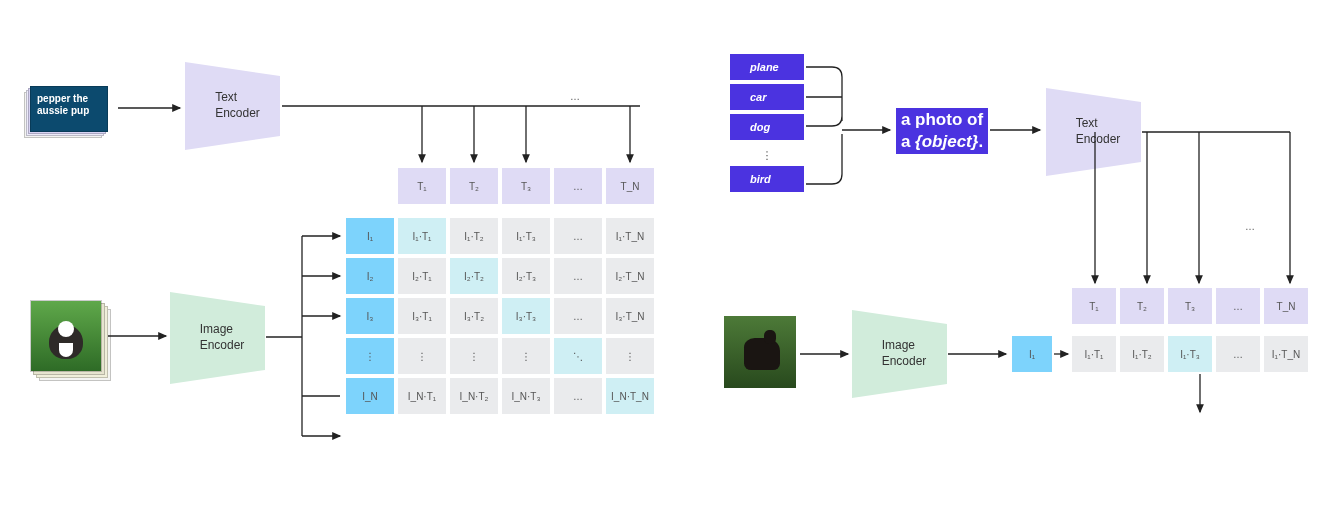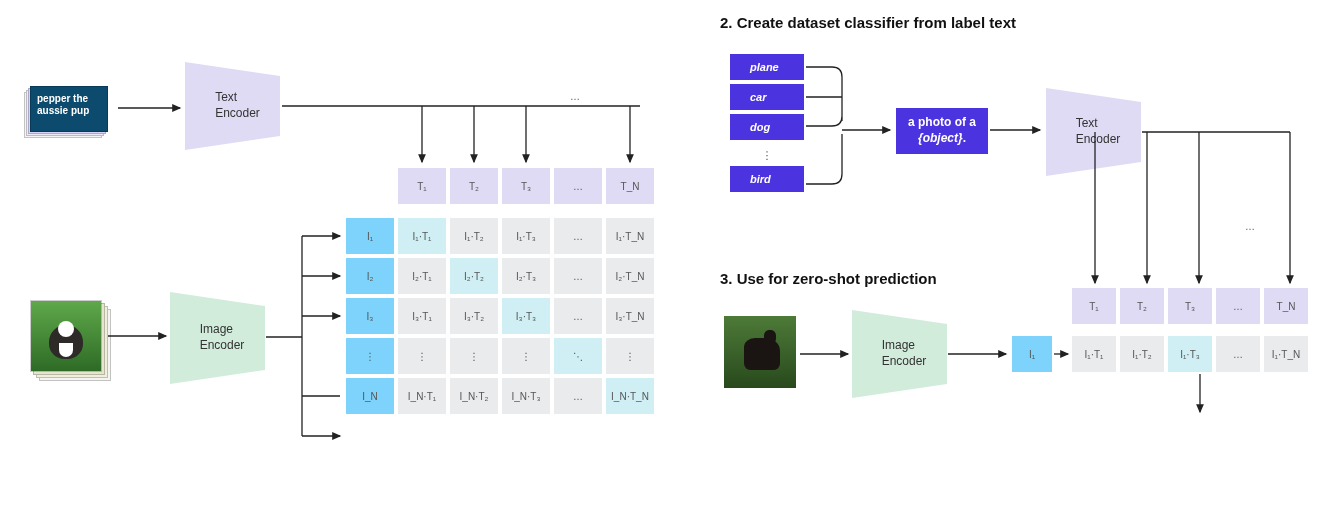--- a/index.html
+++ b/index.html
@@ -18,21 +18,21 @@
   .stack .card{position:absolute;width:78px;height:46px;border:1px solid rgba(0,0,0,.2)}
   .stack .front{background:#0c4a6e;color:#fff;font-weight:700;font-size:10px;padding:6px;line-height:1.2}
   .photo{width:72px;height:72px;position:relative;overflow:hidden}
   .grass{position:absolute;inset:0;background:linear-gradient(#5fa84a,#2e6b26)}
   .pup{position:absolute;width:34px;height:34px;background:#2e2a28;border-radius:50% 50% 45% 45%;left:18px;top:24px}
   .pupw{position:absolute;width:14px;height:14px;background:#fff;border-radius:0 0 50% 50%;left:28px;top:42px}
   .headf{position:absolute;width:16px;height:16px;background:#fff;border-radius:50%;left:27px;top:20px}
   .encoder{display:flex;align-items:center;justify-content:center;font-size:12px;color:#333;text-align:left;line-height:1.3}
   .label-box{background:#4b33e0;color:#fff;font-weight:700;font-style:italic;font-size:11px;display:flex;align-items:center;padding-left:20px;height:26px;width:74px;margin-bottom:4px}
   .label-plain{font-style:normal}
-  .prompt{background:#4b33e0;color:#fff;font-size:12px;font-weight:600;display:flex;align-items:center;justify-content:center;text-align:center;line-height:1.3;width:92px;height:46px}
+  .prompt{background:#4b33e0;color:#fff;font-size:17px;font-weight:600;display:flex;align-items:center;justify-content:center;text-align:center;line-height:1.3;width:92px;height:46px}
   .prompt i{font-style:italic;font-weight:700}
   svg{overflow:visible}
 </style>
 </head>
 <body>
 
 <div id="stage">
 
 
   <div class="stack abs" style="left:30px;top:86px">
@@ -135,21 +135,20 @@
 
     <line x1="266" y1="337" x2="302" y2="337" stroke="#222" stroke-width="1.3"></line>
     <line x1="302" y1="236" x2="302" y2="436" stroke="#222" stroke-width="1.3"></line>
     <line x1="302" y1="236" x2="340" y2="236" stroke="#222" stroke-width="1.3" marker-end="url(#ah)"></line>
     <line x1="302" y1="276" x2="340" y2="276" stroke="#222" stroke-width="1.3" marker-end="url(#ah)"></line>
     <line x1="302" y1="316" x2="340" y2="316" stroke="#222" stroke-width="1.3" marker-end="url(#ah)"></line>
     <line x1="302" y1="396" x2="340" y2="396" stroke="#222" stroke-width="1.3"></line>
     <line x1="302" y1="436" x2="340" y2="436" stroke="#222" stroke-width="1.3" marker-end="url(#ah)"></line>
   </svg>
 
-  <div class="abs title" style="left:720px;top:14px">2. Create dataset classifier from label text</div>
 
   <div class="abs" style="left:730px;top:54px">
     <div class="label-box">plane</div>
     <div class="label-box">car</div>
     <div class="label-box">dog</div>
     <div class="label-plain" style="height:22px;display:flex;align-items:center;justify-content:center;color:#555;font-size:11px">⋮</div>
     <div class="label-box">bird</div>
   </div>
 
   <div class="abs prompt" style="left:896px;top:108px">
@@ -175,21 +174,20 @@
     <line x1="290" y1="90" x2="340" y2="90" stroke="#222" stroke-width="1.3" marker-end="url(#ah2)"></line>
 
     <line x1="442" y1="92" x2="590" y2="92" stroke="#222" stroke-width="1.3"></line>
     <line x1="395" y1="92" x2="395" y2="243" stroke="#222" stroke-width="1.3" marker-end="url(#ah2)"></line>
     <line x1="447" y1="92" x2="447" y2="243" stroke="#222" stroke-width="1.3" marker-end="url(#ah2)"></line>
     <line x1="499" y1="92" x2="499" y2="243" stroke="#222" stroke-width="1.3" marker-end="url(#ah2)"></line>
     <text x="545" y="190" font-size="10" fill="#555">…</text>
     <line x1="590" y1="92" x2="590" y2="243" stroke="#222" stroke-width="1.3" marker-end="url(#ah2)"></line>
   </svg>
 
-  <div class="abs title" style="left:720px;top:270px">3. Use for zero-shot prediction</div>
 
   <div class="abs" style="left:724px;top:316px">
     <div class="photo" style="position:relative">
         <div class="grass" style="background:linear-gradient(#4d7a38,#28491d)"></div>
       <div style="position:absolute;left:20px;top:22px;width:36px;height:32px;background:#1a1512;border-radius:30% 40% 20% 20%"></div>
       <div style="position:absolute;left:40px;top:14px;width:12px;height:14px;background:#1a1512;border-radius:40%"></div>
     </div>
   </div>
 
   <svg class="abs" style="left:852px;top:310px" width="110" height="88">

